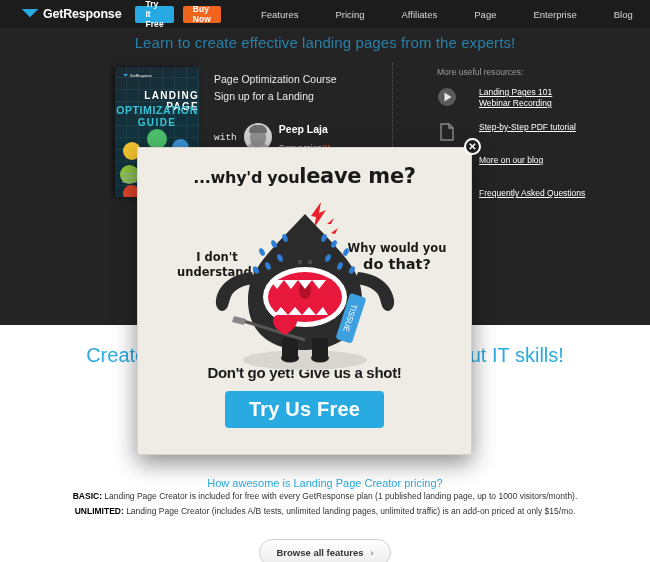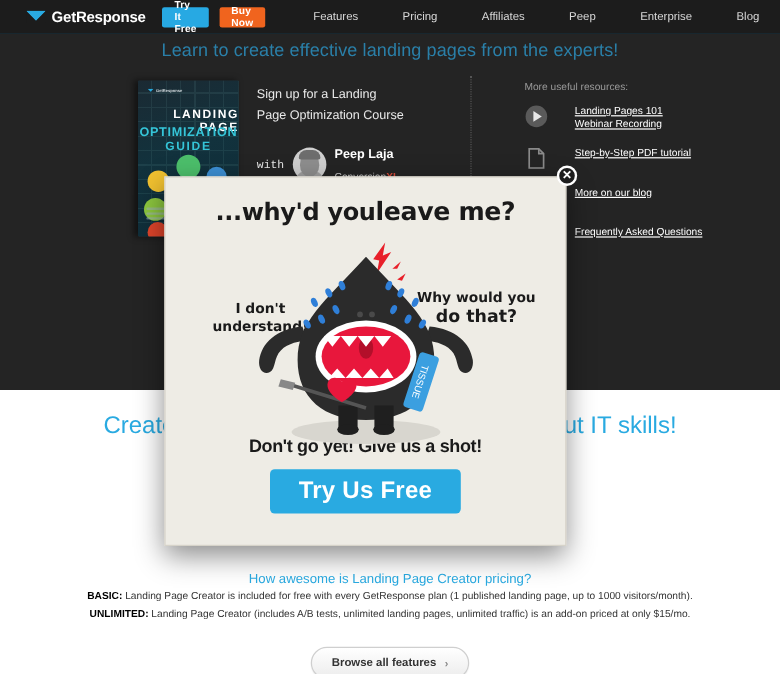--- a/index.html
+++ b/index.html
@@ -147,21 +147,21 @@
     position:absolute; right:-10px; top:-10px; width:17px; height:17px;
     border-radius:50%; background:#1e1e1e; border:2px solid #fff;
     color:#fff; font-size:10px; line-height:13px; text-align:center;
     font-weight:bold; z-index:22;
   }
   .modal-head {
     text-align:center; padding-top:16px; color:#1a1a1a;
     font-size:21px; font-weight:bold; letter-spacing:-0.3px;
     font-family:"DejaVu Sans", sans-serif;
   }
-  .modal-head .sm { font-size:20px; }
+  .modal-head .sm { font-size:16px; }
   .stage { position:relative; height:180px; }
   .bub-left {
     position:absolute; left:24px; top:62px; width:110px; text-align:center;
     color:#1a1a1a; font-size:11.5px; font-weight:bold; line-height:15px;
     font-family:"DejaVu Sans", sans-serif;
   }
   .bub-right {
     position:absolute; right:14px; top:52px; width:120px; text-align:center;
     color:#1a1a1a; font-size:11.5px; font-weight:bold; line-height:16px;
     font-family:"DejaVu Sans", sans-serif;
@@ -190,21 +190,21 @@
             <path d="M0 0h16L8 8z" fill="#29aae1"></path>
           </svg>
       </span>
       <span class="brand-text">GetResponse</span>
     </div>
     <span class="nav-btn try">Try It Free</span>
     <span class="nav-btn buy">Buy Now</span>
     <span class="nav-link first">Features</span>
     <span class="nav-link">Pricing</span>
     <span class="nav-link">Affiliates</span>
-    <span class="nav-link">Peep</span>
+    <span class="nav-link">Page</span>
     <span class="nav-link">Enterprise</span>
     <span class="nav-link">Blog</span>
     <span class="login-btn">
       <svg class="lock-ico" viewBox="0 0 6 8">
           <path d="M1 3.2V2a2 2 0 014 0v1.2" fill="none" stroke="#ffd27f" stroke-width="0.9"></path>
           <rect x="0.3" y="3.2" width="5.4" height="4.4" rx="0.7" fill="#ffd27f"></rect>
         </svg>
       <span>Log in</span>
     </span>
     <svg class="search-ico" viewBox="0 0 12 12">
@@ -235,22 +235,22 @@
         <span class="bubble" style="left:5px;top:98px;width:19px;height:19px;background:#8cc63e;"></span>
         <span class="bubble" style="left:8px;top:118px;width:17px;height:17px;background:#e0452b;"></span>
         <div class="book-foot">
             <i></i>
             <i></i>
             <i></i>
           </div>
       </div>
 
       <div class="signup">
+        <p>Page Optimization Course</p>
         <p>Sign up for a Landing</p>
-        <p>Page Optimization Course</p>
         <div class="with-row">
           <span class="with-lbl">with</span>
           <span class="avatar">
             <span class="body"></span>
               <span class="face"></span>
               <span class="hair"></span>
           </span>
           <span>
             <span class="speaker-name">Peep Laja</span>
             <span class="speaker-sub"><span>Conversion</span><b>XL</b></span>

